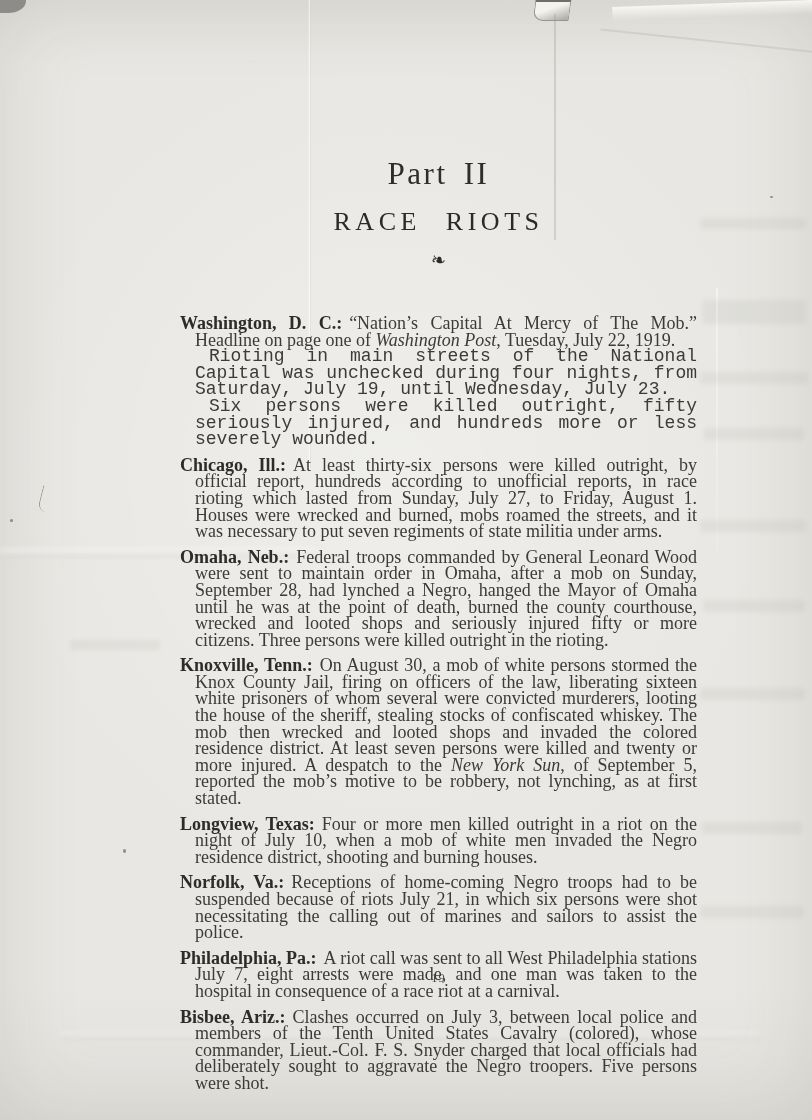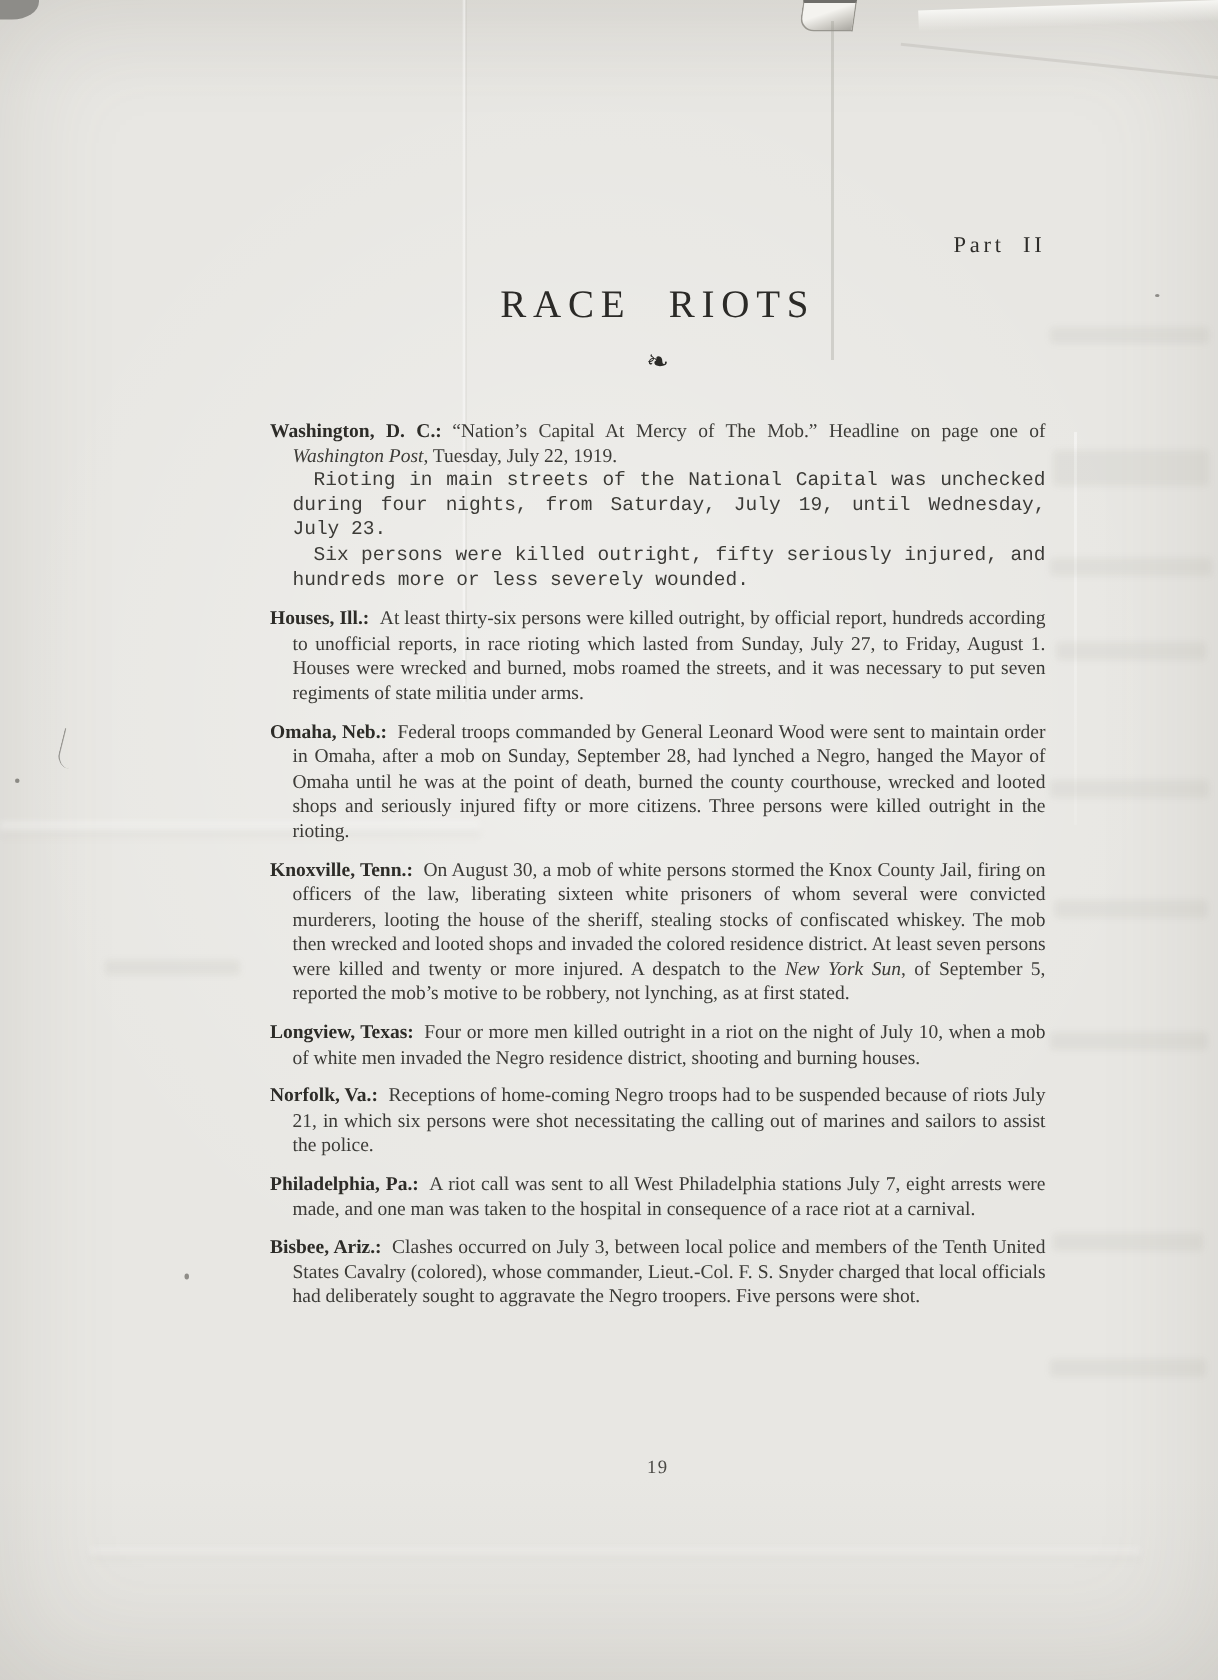--- a/index.html
+++ b/index.html
@@ -82,38 +82,38 @@
     filter:blur(2px);
     border-radius:3px;
   }
   
   .content{
     position:absolute;left:180px;top:150px;width:517px;
     color:#3c3b37;
   }
   .part-title{
     margin:6px 0 0 0;
-    font-size:15px;font-weight:400;
+    font-size:31px;font-weight:400;
     letter-spacing:2.5px;word-spacing:6px;
-    text-align:right;color:#2e2d2a;
+    text-align:center;color:#2e2d2a;
   }
   .section-title{
     margin:15px 0 0 0;
     font-size:26px;font-weight:400;
     letter-spacing:4.5px;word-spacing:14px;
     text-align:center;color:#2b2a27;font-family:Liberation Serif, serif;
   }
   .ornament{
     margin:12px 0 0 0;
     text-align:center;font-size:18px;color:#2b2a27;
   }
   .ornament span{display:inline-block;transform:rotate(8deg);}
   .entries{
-    margin-top:27px;
-    font-size:13px;line-height:16.6px;
+    margin-top:44px;
+    font-size:18px;line-height:16.6px;
     text-align:justify;
   }
   .entry{margin:0 0 9px 0;}
   .entry p{margin:0;}
   .entry p.lead{padding-left:15px;text-indent:-15px;}
   .entry p.cont{padding-left:15px;text-indent:14px;font-family:Liberation Mono, monospace;}
   .label{font-weight:700;color:#2d2c28;margin-right:7px;}
   .it{font-style:italic;}
   .page-number{
     position:absolute;left:180px;top:971px;width:517px;
@@ -157,21 +157,21 @@
     <div class="ornament">
       <span>❧</span>
     </div>
     <div class="entries">
         <div class="entry">
           <p class="lead"><span class="label">Washington, D. C.:</span><span>“Nation’s Capital At Mercy of The Mob.”  Headline on page one of </span><span class="it">Washington Post</span><span>, Tuesday, July 22, 1919.</span></p>
           <p class="cont"><span>Rioting in main streets of the National Capital was unchecked during four nights, from Saturday, July 19, until Wednesday, July 23.</span></p>
           <p class="cont"><span>Six persons were killed outright, fifty seriously injured, and hundreds more or less severely wounded.</span></p>
         </div>
         <div class="entry">
-          <p class="lead"><span class="label">Houses, Ill.:</span><span>At least thirty-six persons were killed outright, by official report, hundreds according to unofficial reports, in race rioting which lasted from Sunday, July 27, to Friday, August 1.  Houses were wrecked and burned, mobs roamed the streets, and it was necessary to put seven regiments of state militia under arms.</span></p>
+          <p class="lead"><span class="label">Chicago, Ill.:</span><span>At least thirty-six persons were killed outright, by official report, hundreds according to unofficial reports, in race rioting which lasted from Sunday, July 27, to Friday, August 1.  Houses were wrecked and burned, mobs roamed the streets, and it was necessary to put seven regiments of state militia under arms.</span></p>
         </div>
         <div class="entry">
           <p class="lead"><span class="label">Omaha, Neb.:</span><span>Federal troops commanded by General Leonard Wood were sent to maintain order in Omaha, after a mob on Sunday, September 28, had lynched a Negro, hanged the Mayor of Omaha until he was at the point of death, burned the county courthouse, wrecked and looted shops and seriously injured fifty or more citizens.  Three persons were killed outright in the rioting.</span></p>
         </div>
         <div class="entry">
           <p class="lead"><span class="label">Knoxville, Tenn.:</span><span>On August 30, a mob of white persons stormed the Knox County Jail, firing on officers of the law, liberating sixteen white prisoners of whom several were convicted murderers, looting the house of the sheriff, stealing stocks of confiscated whiskey.  The mob then wrecked and looted shops and invaded the colored residence district.  At least seven persons were killed and twenty or more injured.  A despatch to the </span><span class="it">New York Sun</span><span>, of September 5, reported the mob’s motive to be robbery, not lynching, as at first stated.</span></p>
         </div>
         <div class="entry">
           <p class="lead"><span class="label">Longview, Texas:</span><span>Four or more men killed outright in a riot on the night of July 10, when a mob of white men invaded the Negro residence district, shooting and burning houses.</span></p>
         </div>

